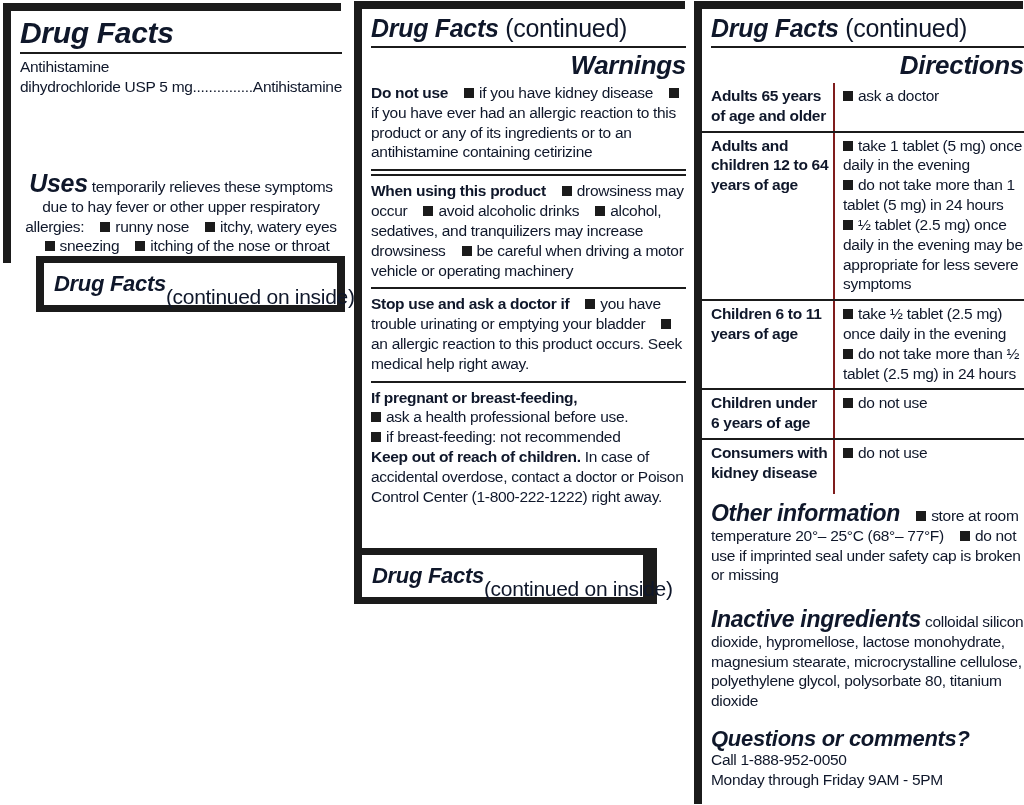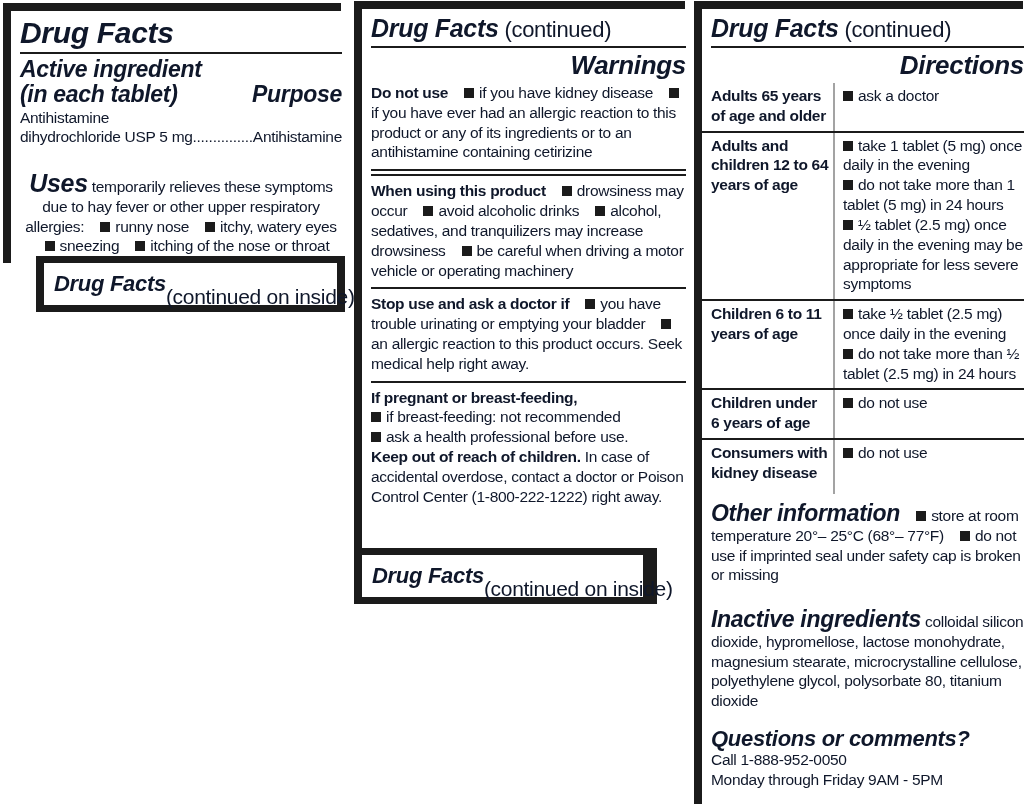--- a/index.html
+++ b/index.html
@@ -8,21 +8,21 @@
     font-family:"Liberation Sans","DejaVu Sans",sans-serif;color:#0f172a;
     letter-spacing:-0.3px;
   }
   .panel{position:absolute;background:#1b1b1b;}
   .wbox{background:#ffffff;overflow:hidden;}
   .pad{padding:5px 9px 7px 9px;}
 
   
   .df-title{font-style:italic;font-weight:bold;font-size:30px;line-height:1.1;}
   .df-hdr-bold{font-style:italic;font-weight:bold;font-size:25px;line-height:1.15;}
-  .df-hdr-rest{font-size:22px;font-weight:normal;font-style:normal;text-align:right;}
+  .df-hdr-rest{font-size:25px;font-weight:normal;font-style:normal;text-align:right;}
   .sect-head{font-style:italic;font-weight:bold;font-size:26px;line-height:1.15;text-align:right;}
   .runin-head{font-style:italic;font-weight:bold;font-size:23px;line-height:1.0;}
   .body-txt{font-size:15.5px;line-height:1.28;}
   .bold{font-weight:bold;}
   .rule{border-top:2px solid #1b1b1b;margin:3px 0 3px 0;}
 
   
   .sq{display:inline-block;width:10px;height:10px;background:#1b1b1b;margin:0 5px 1px 12px;vertical-align:-1px;}
   .sq.flow-start{margin-left:0;}
 
@@ -52,41 +52,34 @@
   .rbox{position:absolute;left:8px;width:313px;}
   #dir-box{top:8px;height:480px;display:flex;flex-direction:column;}
   #other-box{top:496px;height:98px;}
   #inactive-box{top:602px;height:112px;}
   #questions-box{top:722px;height:74px;}
 
   .dir-rows{flex:1;display:flex;flex-direction:column;}
   .dir-row{display:flex;border-top:2px solid #1b1b1b;}
   .dir-row.first{border-top:none;}
   .dir-row.last{flex:1;}
-  .dir-label{width:118px;flex:0 0 118px;border-right:2px solid #a3a3a3;padding:3px 4px 5px 9px;font-weight:bold;font-size:15.5px;line-height:1.28;}
+  .dir-label{width:118px;flex:0 0 118px;border-right:2px solid #7f1d1d;padding:3px 4px 5px 9px;font-weight:bold;font-size:15.5px;line-height:1.28;}
   .dir-content{flex:1;padding:3px 4px 5px 8px;}
   .ditem{font-size:15.5px;line-height:1.28;}
   .ditem .sq{margin-left:0;}
 </style>
 </head>
 <body>
 
 <div id="stage">
 
   <div id="left-panel" class="panel">
     <div id="left-box-top" class="wbox pad">
       <div class="df-title">Drug Facts</div>
       <div class="rule"></div>
-      <div class="ai-row">
-        <div class="ai-left">
-          <div>Active ingredient</div>
-          <div>(in each tablet)</div>
-        </div>
-        <div class="purpose">Purpose</div>
-      </div>
       <div class="body-txt">Antihistamine</div>
       <div class="leader-row body-txt">
         <span>dihydrochloride USP 5 mg</span>
           <span class="leader-dots">..............................................</span>
           <span>Antihistamine</span>
       </div>
     </div>
 
     <div id="left-box-uses" class="wbox pad">
       <div class="body-txt">
@@ -136,22 +129,22 @@
 
       <div class="body-txt wsec">
         <span class="bold">Stop use and ask a doctor if</span>
         <span class="sq"></span><span>you have trouble urinating or emptying your bladder</span>
         <span class="sq"></span><span>an allergic reaction to this product occurs. Seek medical help right away.</span>
       </div>
       <div class="rule"></div>
 
       <div class="body-txt wsec">
         <div><span class="bold">If pregnant or breast-feeding,</span></div>
+        <div><span class="sq flow-start"></span><span>ask a health professional before use.</span></div>
         <div><span class="sq flow-start"></span><span>if breast-feeding: not recommended</span></div>
-        <div><span class="sq flow-start"></span><span>ask a health professional before use.</span></div>
         <div><span class="bold">Keep out of reach of children.</span><span> In case of accidental overdose, contact a doctor or Poison Control Center (1-800-222-1222) right away.</span></div>
       </div>
     </div>
   </div>
 
   <div id="mid-bar" class="panel">
     <div class="bar-inner">
       <span class="bar-bold">Drug Facts</span>
         <span class="bar-rest"> (continued on inside)</span>
     </div>

